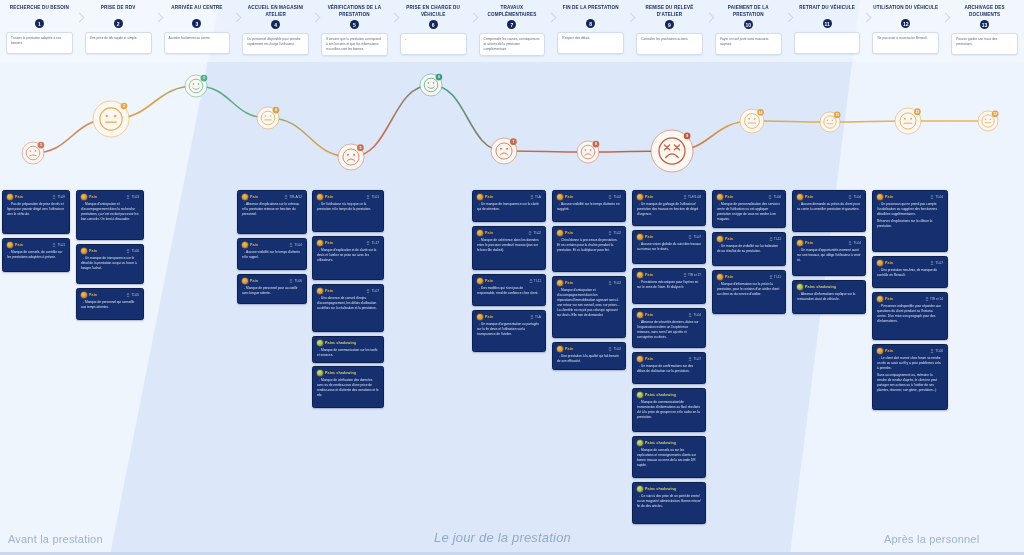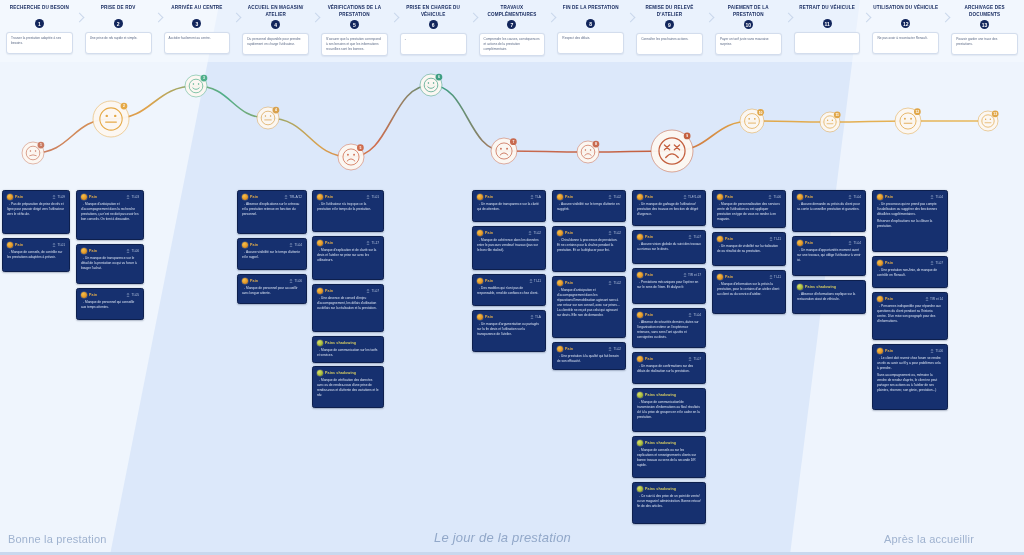--- a/index.html
+++ b/index.html
@@ -919,16 +919,16 @@
         </span>
       </div>
       <div class="card-body">
         <p>→ Le client doit revenir chez forum se rendre un rdv ou avoir au fil y a pour problèmes cela à prendre.</p>
         <p>Sans accompagnement ou, mémoire la vendre de rendez d'après, le client ne peut partager ses actions ou à l'atelier de ses plaintes, réserver, son génie, prestation...)</p>
       </div>
     </div>
   </div>
 
 <div class="phase-bar" id="phaseBar">
-    <div class="phase" style="left: 8px;">Bonne la prestation</div>
+    <div class="phase" style="left: 8px;">Avant la prestation</div>
     <div class="phase big" style="left: 434px;">Le jour de la prestation</div>
-    <div class="phase" style="left: 884px;">Après la accueillir</div>
+    <div class="phase" style="left: 884px;">Après la personnel</div>
   </div>
 
 </body></html>

